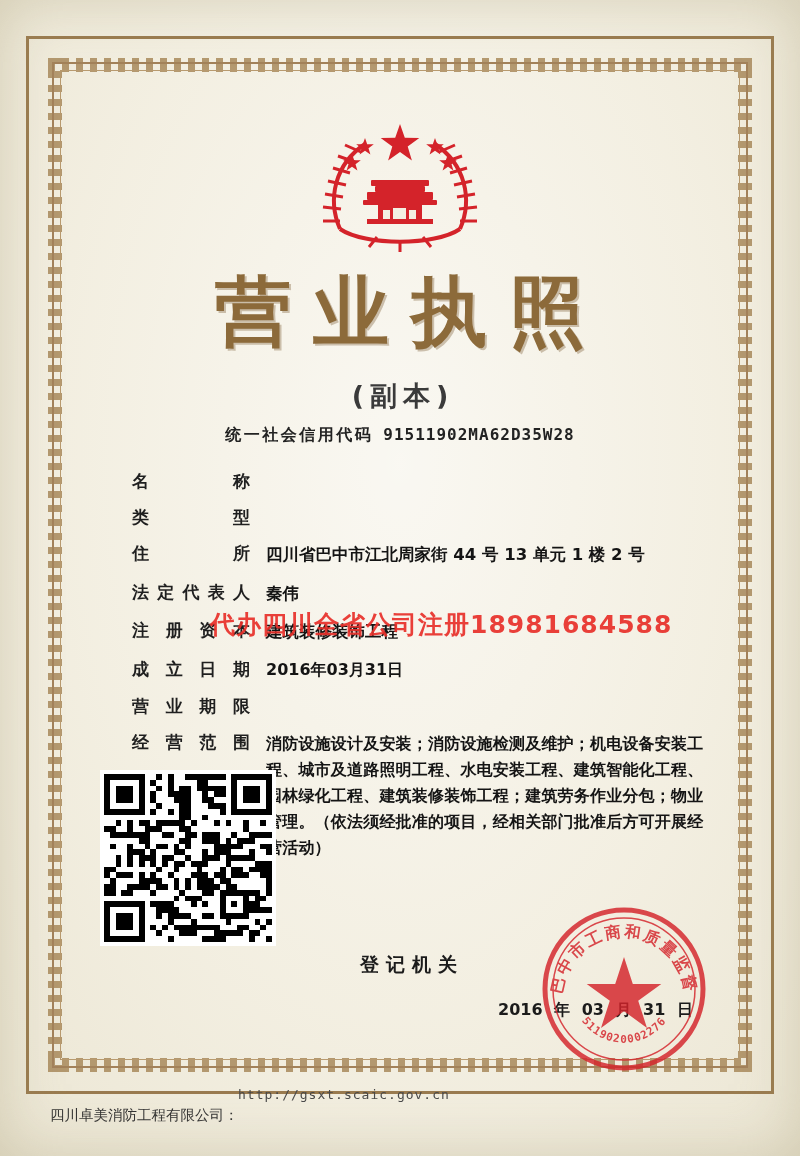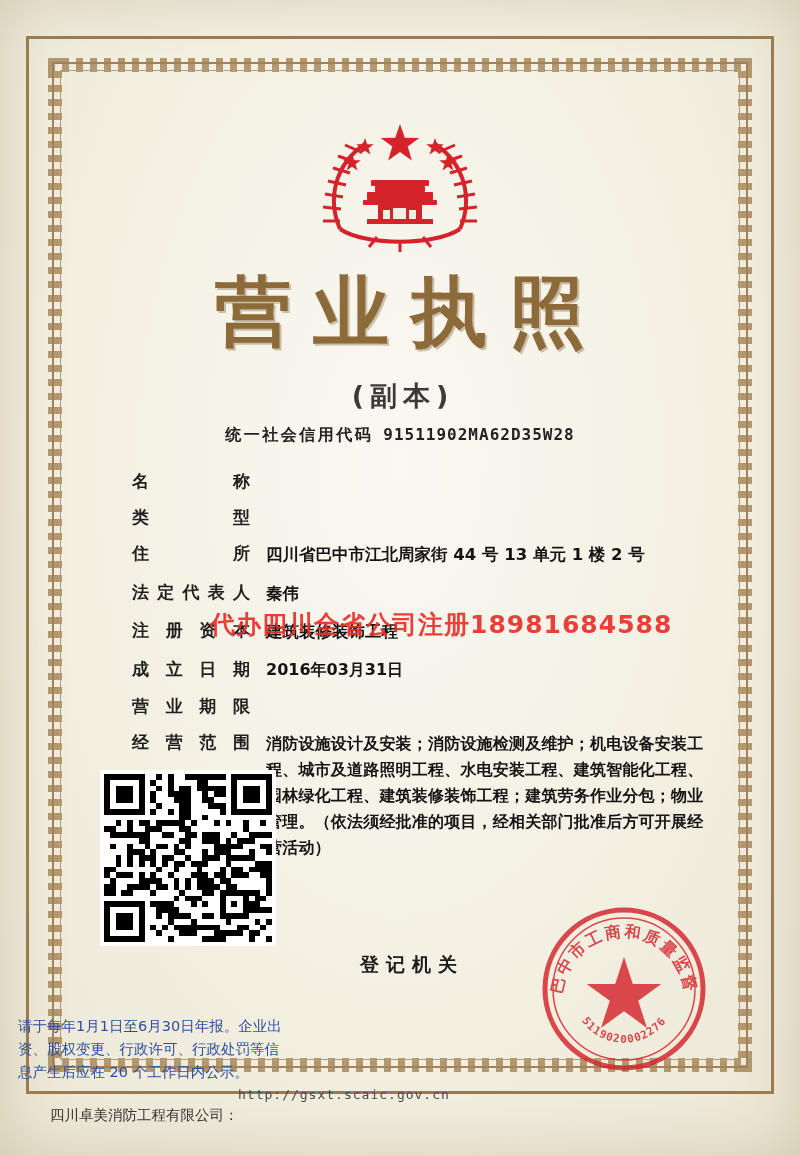--- a/index.html
+++ b/index.html
@@ -1268,20 +1268,28 @@
         <i style="background: rgb(255, 255, 255);"></i>
         <i></i>
         <i style="background: rgb(255, 255, 255);"></i>
         <i style="background: rgb(255, 255, 255);"></i>
         <i></i>
       </div>
   </div>
 
   <div class="reg-authority">登记机关</div>
 
+  <div class="issue-date">
+    <span>2016</span>
+    <span>年</span>
+    <span>03</span>
+    <span>月</span>
+    <span>31</span>
+    <span>日</span>
+  </div>
 
   <div class="seal">
     <svg viewBox="0 0 168 168" width="168" height="168" aria-hidden="true">
       <circle cx="84" cy="84" r="79" fill="none" stroke="#d4232a" stroke-width="5"></circle>
       <circle cx="84" cy="84" r="71" fill="none" stroke="#d4232a" stroke-width="1.5"></circle>
       <polygon points="84,52 92.8,79.1 121.3,79.1 98.2,95.8 107,122.9 84,106.2 61,122.9 69.8,95.8 46.7,79.1 75.2,79.1" fill="#d4232a"></polygon>
       <defs>
         <path id="sealArcTop" d="M 22 94 A 62 62 0 0 1 146 94"></path>
         <path id="sealArcBottom" d="M 34 100 A 52 52 0 0 0 134 100"></path>
       </defs>
@@ -1289,18 +1297,17 @@
         <textPath href="#sealArcTop" startOffset="50%" text-anchor="middle" id="seal-top-text">四川省巴中市工商和质量监督管理局</textPath>
       </text>
       <text font-family="DejaVu Sans Mono, monospace" font-size="11" font-weight="bold" fill="#d4232a" letter-spacing="1">
         <textPath href="#sealArcBottom" startOffset="50%" text-anchor="middle" id="seal-bottom-text">5119020002276</textPath>
       </text>
     </svg>
   </div>
 
   <div class="watermark">代办四川全省公司注册18981684588</div>
 
-  <div class="note-left">请于每年1月1日至6月30日年报。企业出资、股权变更、行政许可、行政处罚等信息产生后应在 20 个工作日内公示。</div>
   <div class="url-line">http://gsxt.scaic.gov.cn</div>
   <div class="footer-left">四川卓美消防工程有限公司：</div>
 
   <div class="edge-shadow"></div>
 </div>
 
 </body></html>

